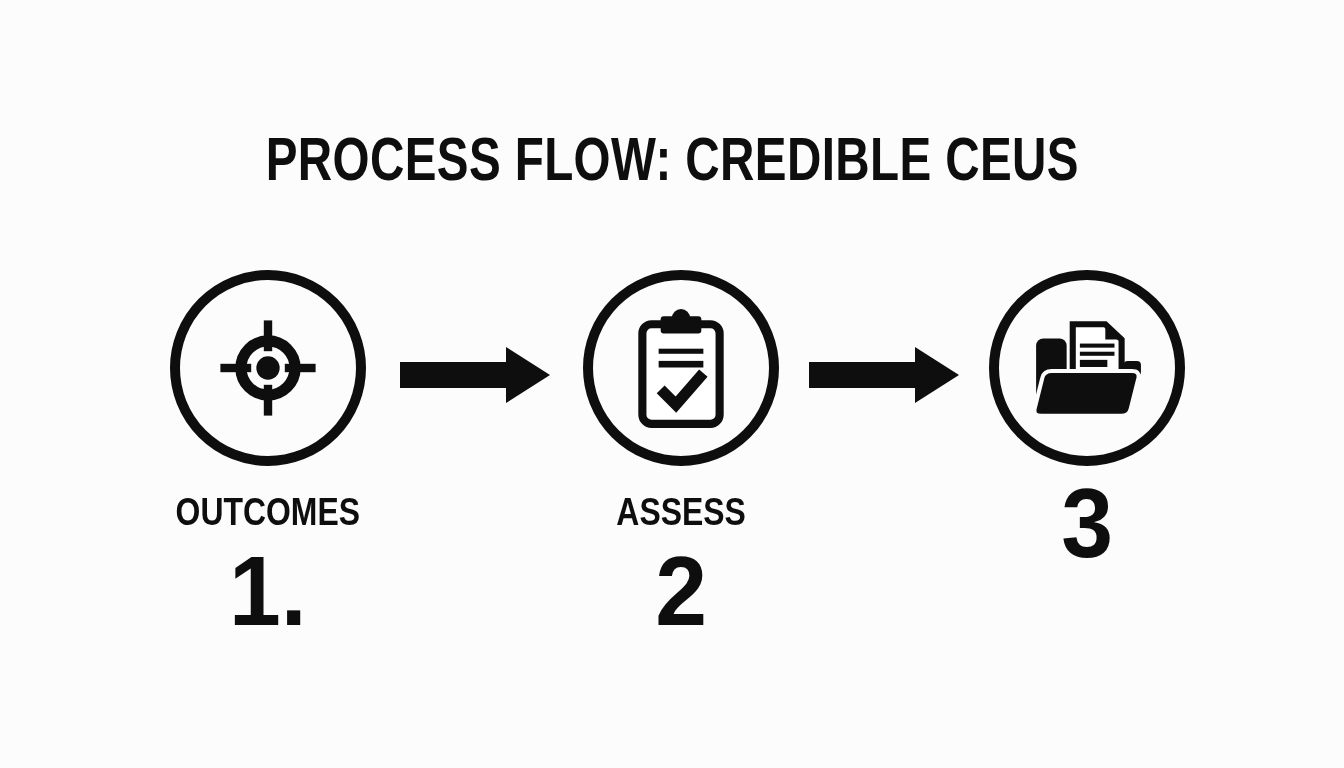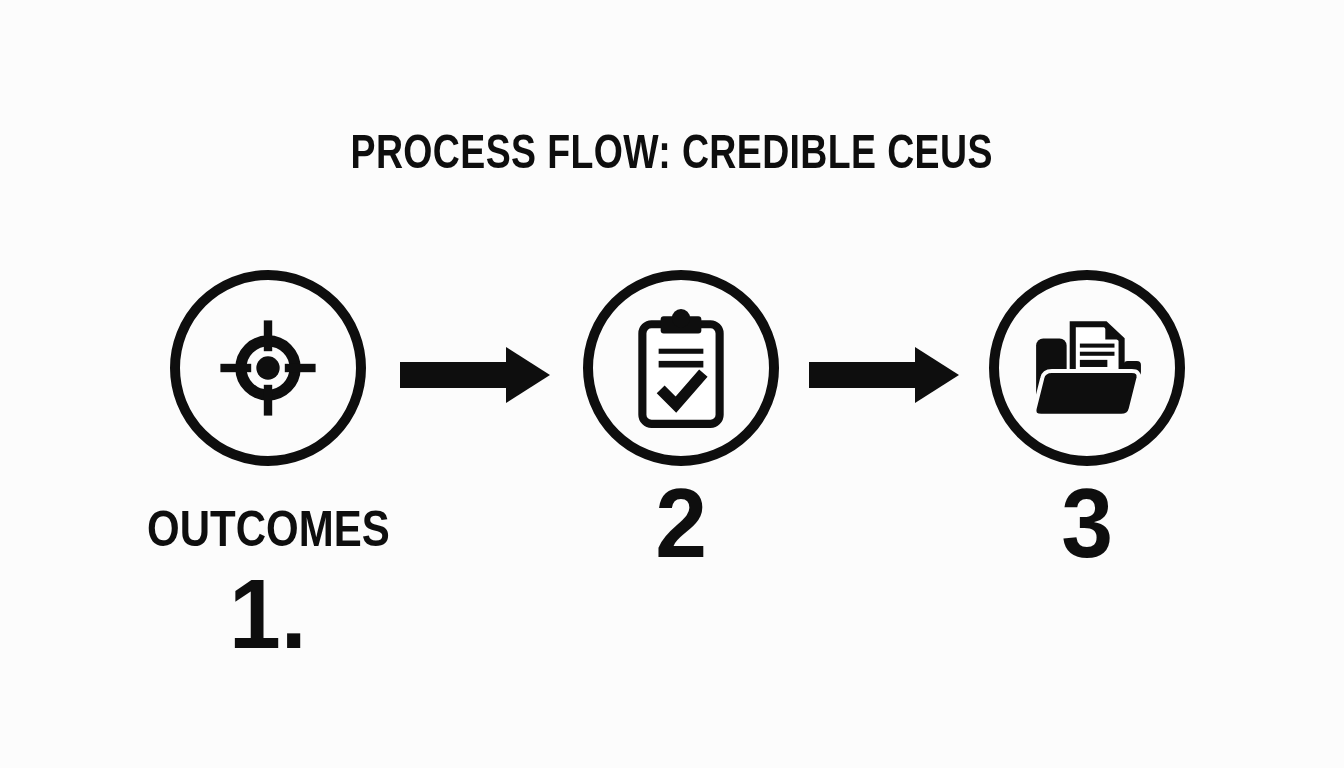--- a/index.html
+++ b/index.html
@@ -11,21 +11,21 @@
     overflow: hidden;
     font-family: "Liberation Sans", sans-serif;
     color: #0e0e0e;
   }
   .title {
     position: absolute;
     top: 126px;
     left: 0;
     width: 100%;
     text-align: center;
-    font-size: 48px;
+    font-size: 61px;
     font-weight: 800;
     line-height: 1.1;
     white-space: nowrap;
   }
   .title .condense {
     display: inline-block;
     transform: scaleX(0.78);
     transform-origin: center;
     letter-spacing: 0.5px;
   }
@@ -44,22 +44,22 @@
     border: 10px solid #0e0e0e;
     border-radius: 50%;
     margin: 0 auto;
     display: flex;
     align-items: center;
     justify-content: center;
     background: transparent;
     box-sizing: content-box;
   }
   .step-label {
-    margin-top: 36px;
-    font-size: 50px;
+    margin-top: 26px;
+    font-size: 38px;
     font-weight: 800;
     line-height: 1.1;
     white-space: nowrap;
   }
   .step-label .condense {
     display: inline-block;
     transform: scaleX(0.84);
     transform-origin: center;
   }
   .step-number {
@@ -120,20 +120,23 @@
     <div class="circle">
       <svg width="94" height="124" viewBox="0 0 92 122">
         <rect x="8" y="18" width="76" height="98" rx="9" fill="#ffffff" stroke="#0e0e0e" stroke-width="8"></rect>
         <rect x="26" y="10" width="40" height="17" rx="3" fill="#0e0e0e"></rect>
         <circle cx="46" cy="12" r="9" fill="#0e0e0e"></circle>
         <rect x="24" y="42" width="44" height="5" fill="#0e0e0e"></rect>
         <rect x="24" y="54" width="44" height="6.5" fill="#0e0e0e"></rect>
         <polyline points="26,82 41,97 68,66" fill="none" stroke="#0e0e0e" stroke-width="11"></polyline>
       </svg>
     </div>
+    <div class="step-label">
+      <span class="condense">ASSESS</span>
+    </div>
     <div class="step-number">
       <span class="condense">2</span>
     </div>
   </div>
 
   <svg class="arrow arrow-2" viewBox="0 0 150 56">
     <rect x="0" y="15" width="108" height="26" fill="#0e0e0e"></rect>
     <polygon points="106,0 150,28 106,56" fill="#0e0e0e"></polygon>
   </svg>
 

